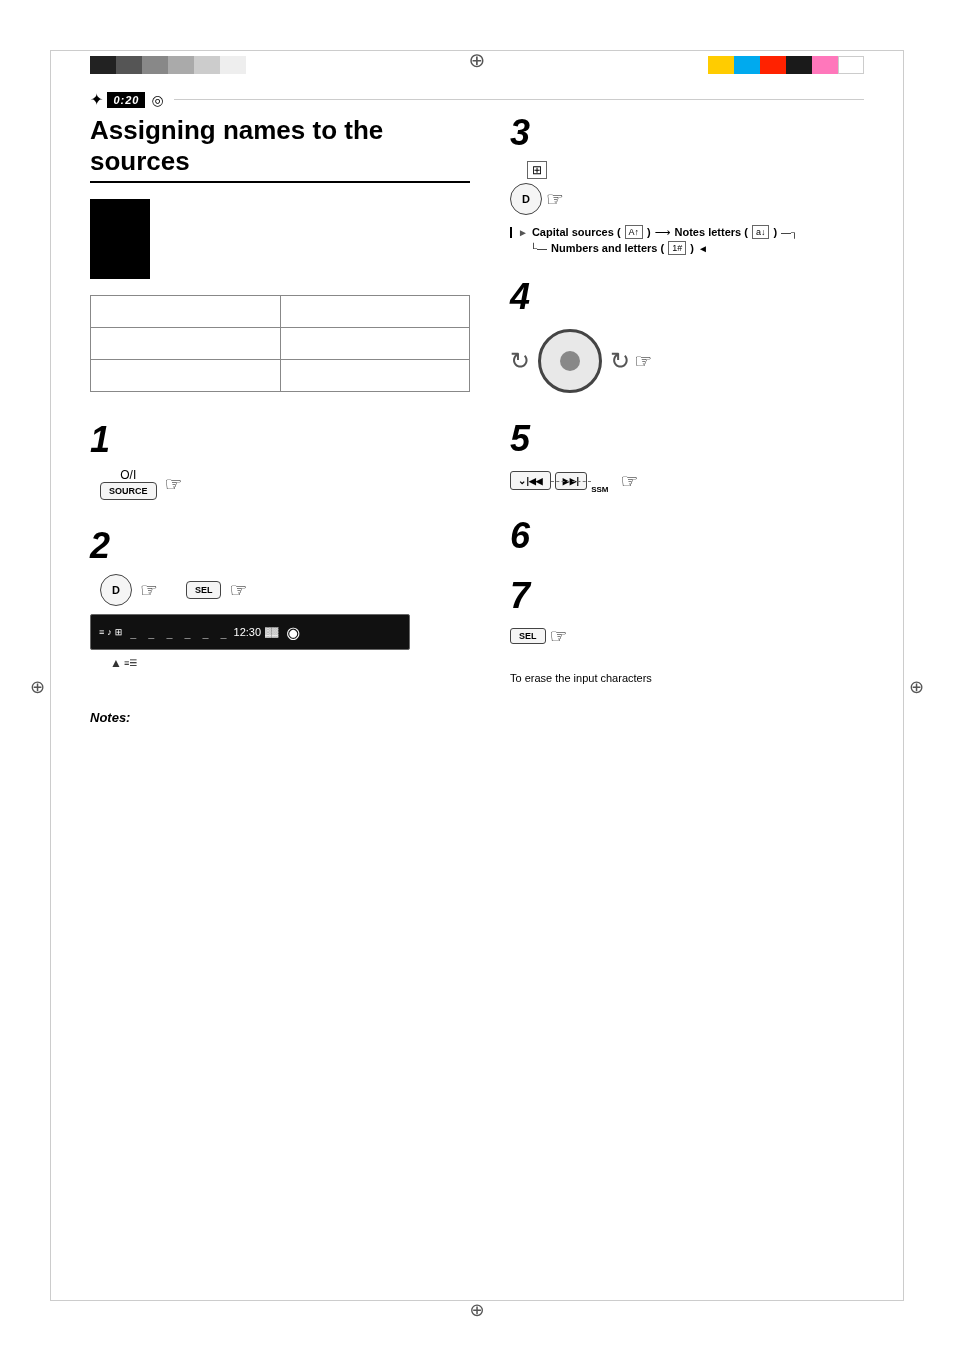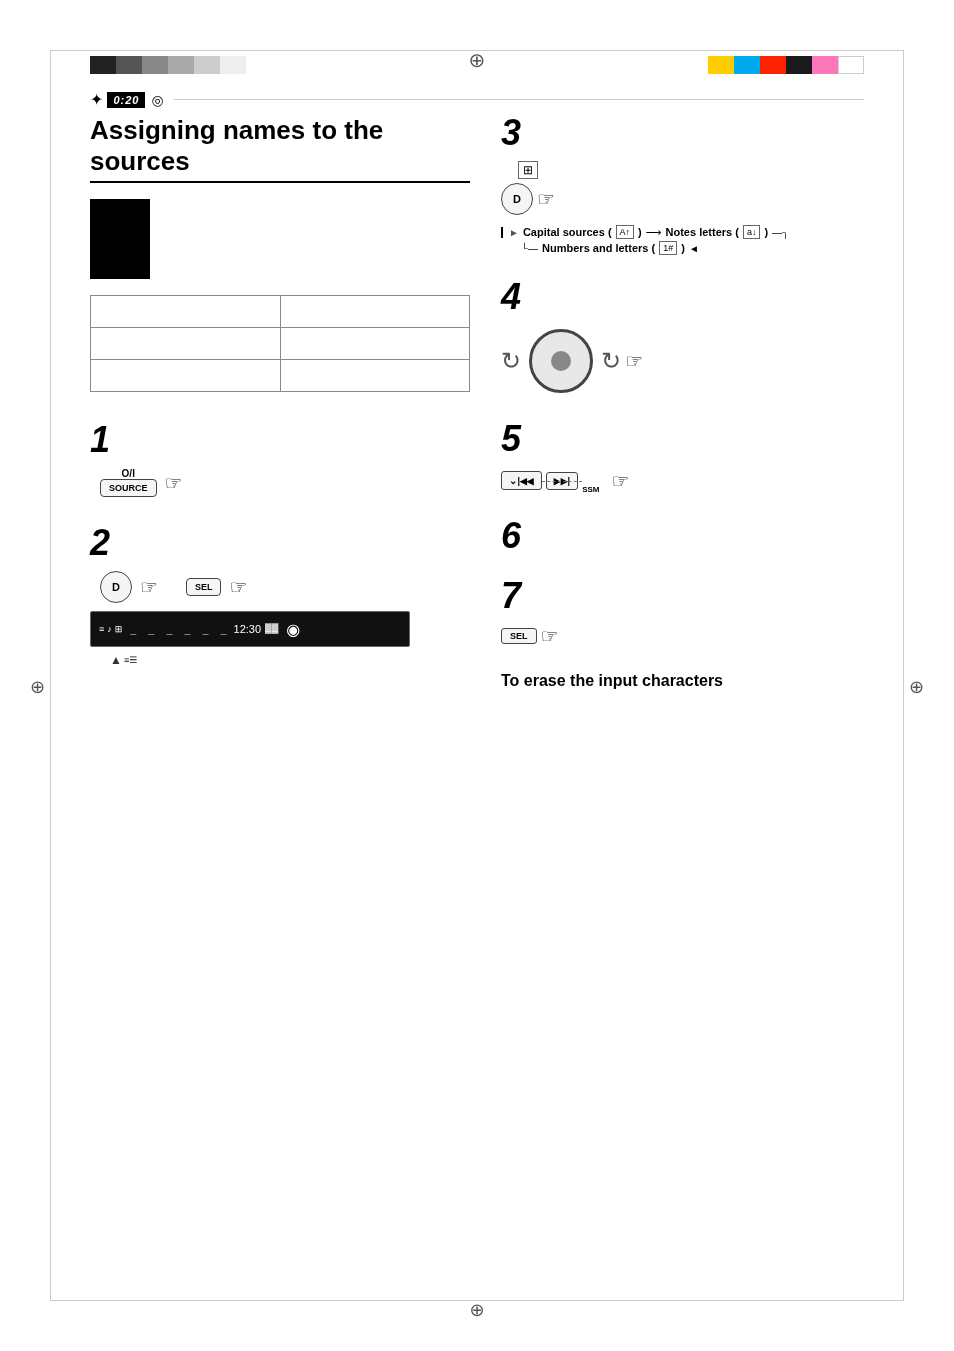--- a/index.html
+++ b/index.html
@@ -79,21 +79,21 @@
       font-weight: bold;
       border-bottom: 2px solid #000;
       padding-bottom: 4px;
       margin-bottom: 16px;
       width: 380px;
     }
 
     
     .two-col {
       display: flex;
-      gap: 31px;
+      gap: 40px;
     }
 
     .left-col {
       width: 380px;
       flex-shrink: 0;
     }
 
     .right-col {
       flex: 1;
     }
@@ -358,21 +358,21 @@
           <td></td>
           <td></td>
         </tr>
       </tbody>
         </table>
 
       <div class="step-block">
         <div class="step-number italic-bold">1</div>
         <div class="button-illus">
           <div style="display:inline-flex; flex-direction:column; align-items:center;">
-            <span style="font-size:10px; font-weight:bold;">O/I</span>
+            <span style="font-size:12px; font-weight:normal;">O/I</span>
             <div class="btn-rect">
               <span>SOURCE</span>
             </div>
           </div>
           <span class="hand-cursor">☞</span>
         </div>
       </div>
 
       <div class="step-block">
         <div class="step-number italic-bold">2</div>
@@ -387,35 +387,38 @@
           <span class="hand-cursor">☞</span>
         </div>
 
         <div style="margin-top: 8px;">
           <div class="display-screen">
             <div class="display-icons">
               <span>≡</span>
               <span>♪</span>
               <span>⊞</span>
             </div>
-            <div style="display:flex; gap:4px; align-items:flex-start;">
+            <div style="display:flex; gap:4px; align-items:center;">
               <span style="letter-spacing:3px; font-family:monospace; font-size:10px;">_ _ _ _ _ _</span>
               <span style="font-size:11px;">12:30</span>
               <span style="font-size:9px;">▓▓</span>
             </div>
             <span style="font-size:16px;">◉</span>
           </div>
 
           <div style="display:flex; align-items:center; margin-left:20px;">
             <span style="font-size:12px; color:#333;">▲</span>
             <span style="font-size:9px; margin-left:2px;">≡☰</span>
           </div>
         </div>
       </div>
 
+      <div class="notes-section" style="margin-top:40px;">
+        <div class="notes-label">Notes:</div>
+      </div>
     </div>
 
     <div class="right-col">
 
       <div class="right-col-step">
         <div class="step-number italic-bold">3</div>
 
         <div style="display:flex; align-items:flex-start; gap:8px;">
           <div style="display:flex; flex-direction:column; align-items:center; gap:4px;">
             <span style="font-size:12px; border:1px solid #666; padding:1px 4px;">⊞</span>
@@ -492,19 +495,19 @@
         <div class="step-number italic-bold">7</div>
         <div style="display:flex; align-items:center; gap:8px; margin:4px 0;">
           <div class="sel-btn">
             <span>SEL</span>
           </div>
           <span class="hand-cursor">☞</span>
         </div>
       </div>
 
       <div style="margin-top: 10px;">
-        <div style="font-weight:bold; font-size:16px;">To erase the input characters</div>
+        <div style="font-weight:normal; font-size:11px;">To erase the input characters</div>
       </div>
 
     </div>
   </div>
 
 </div>
 
 </body></html>

